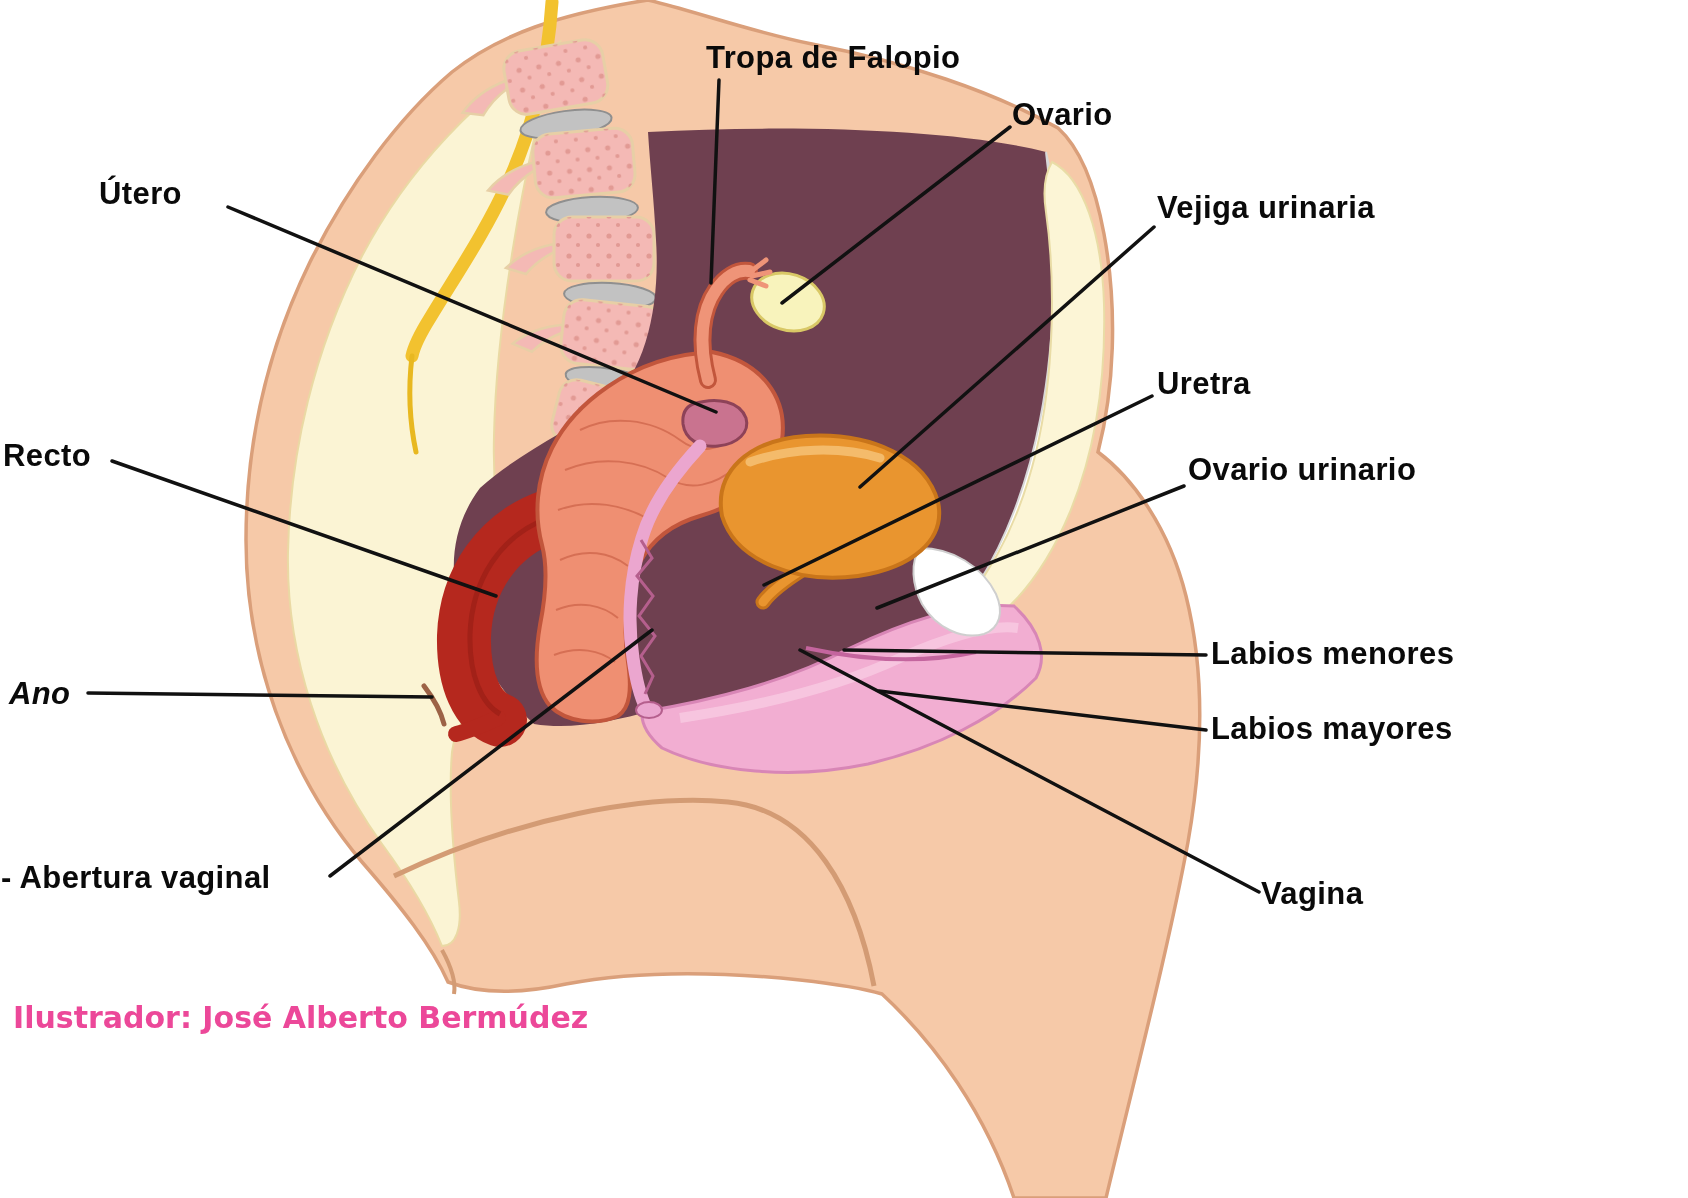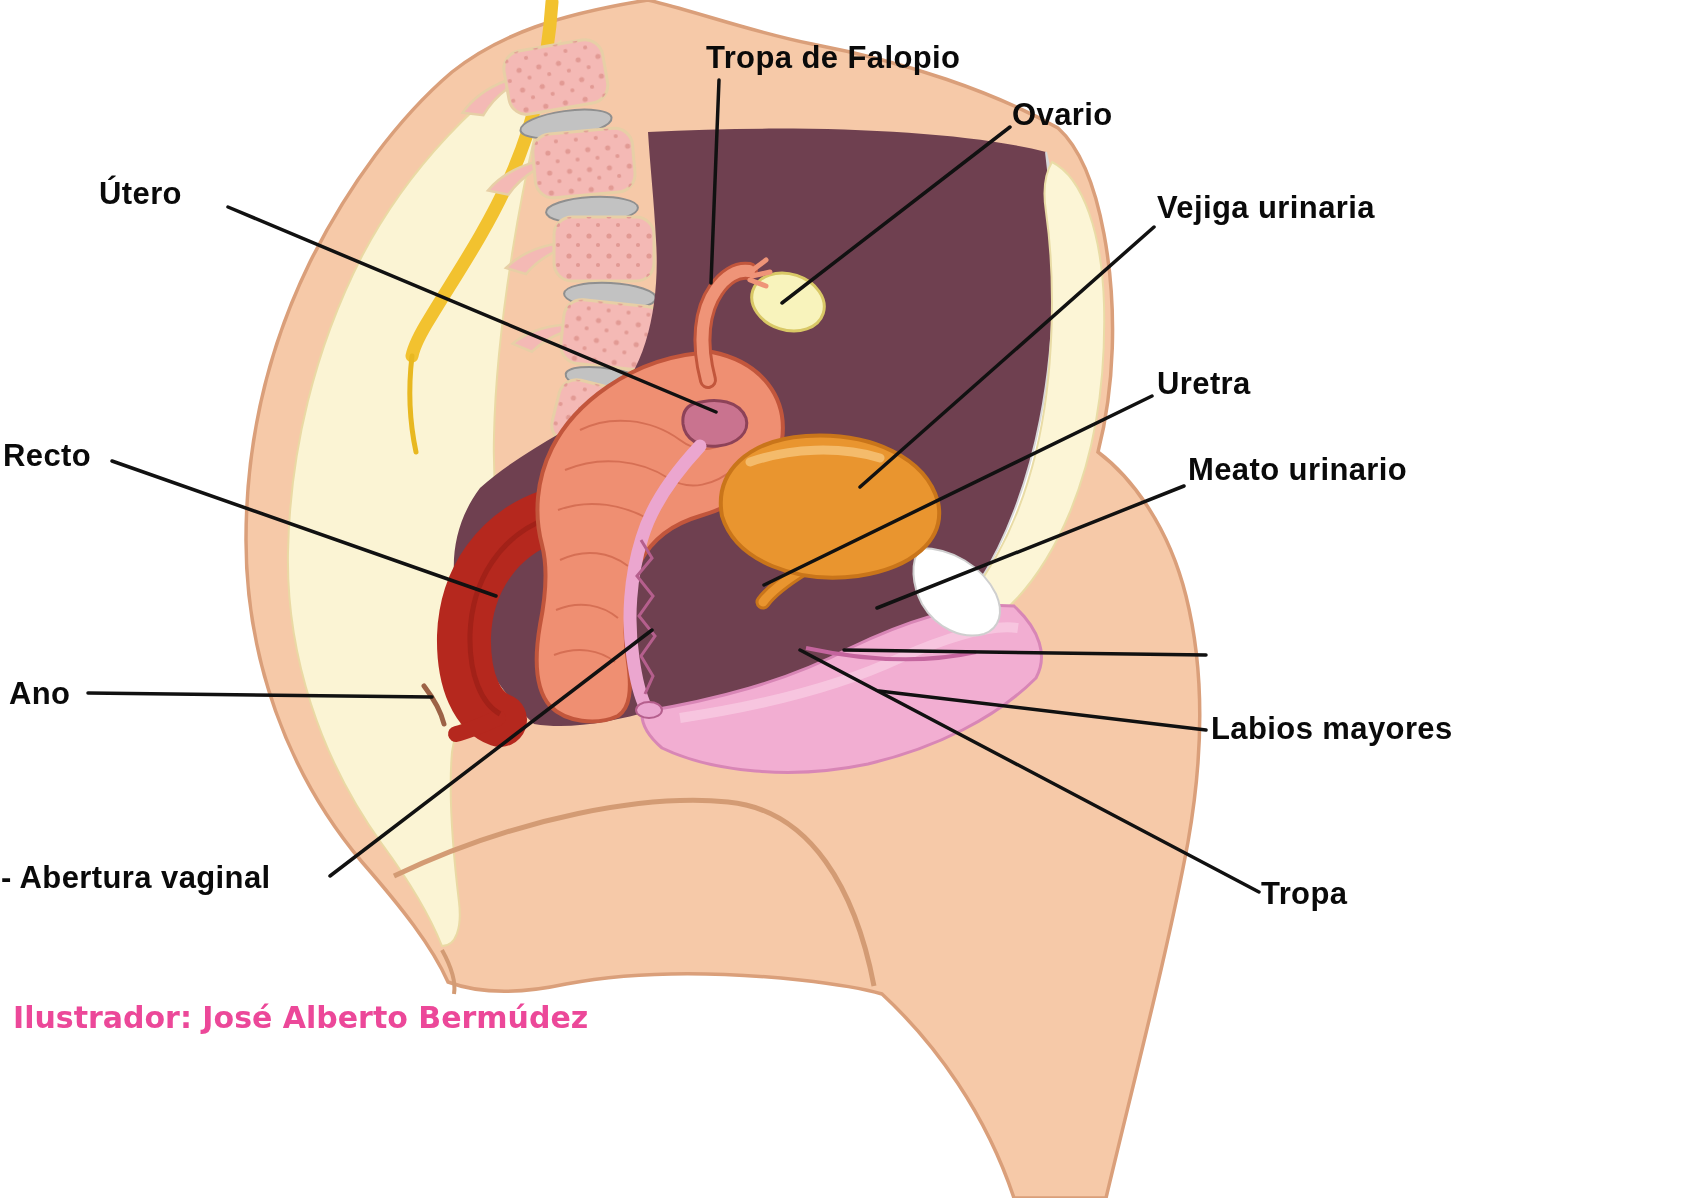--- a/index.html
+++ b/index.html
@@ -198,22 +198,23 @@
       <line x1="330" y1="876" x2="652" y2="630"></line>
       <line x1="1259" y1="892" x2="800" y2="650"></line>
     </g>
   </svg>
 
   <div class="lbl" style="left:706px;top:40px;">Tropa de Falopio</div>
   <div class="lbl" style="left:1012px;top:97px;">Ovario</div>
   <div class="lbl" style="left:1157px;top:190px;">Vejiga urinaria</div>
   <div class="lbl" style="left:99px;top:176px;text-align:center;">Útero</div>
   <div class="lbl" style="left:1157px;top:366px;">Uretra</div>
-  <div class="lbl" style="left:1188px;top:452px;">Meato urinario</div>
+  <div class="lbl" style="left:1188px;top:452px;">Ovario urinario</div>
   <div class="lbl" style="left:3px;top:438px;">Recto</div>
+  <div class="lbl" style="left:1211px;top:636px;">Labios menores</div>
   <div class="lbl" style="left:1211px;top:711px;">Labios mayores</div>
-  <div class="lbl" style="left:9px;top:676px;">Ano</div>
+  <div class="lbl" style="left:9px;top:676px;font-style:italic;">Ano</div>
   <div class="lbl" style="left:1px;top:860px;">- Abertura vaginal</div>
-  <div class="lbl" style="left:1261px;top:876px;">Tropa</div>
+  <div class="lbl" style="left:1261px;top:876px;">Vagina</div>
 
   <div class="credit" style="left:13px;top:1000px;">Ilustrador: José Alberto Bermúdez</div>
 
 </div>
 
 </body></html>

